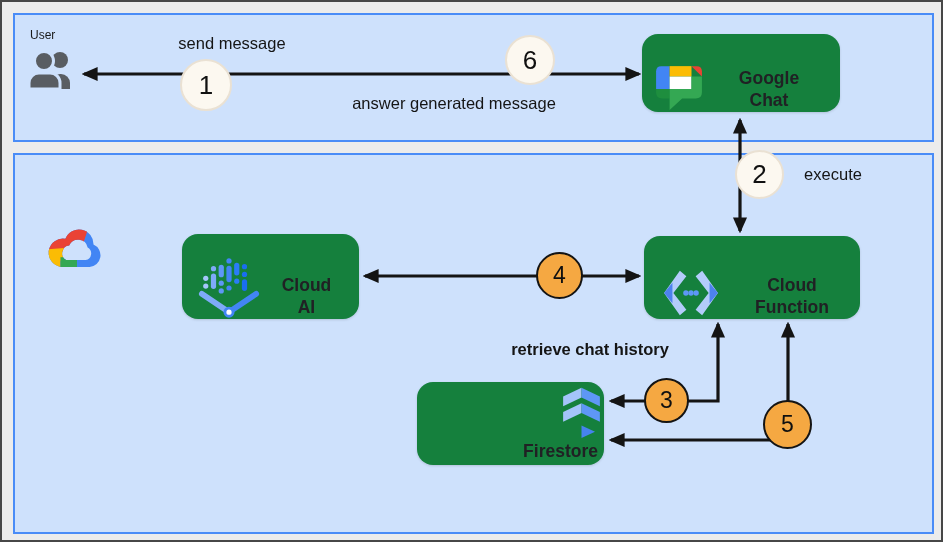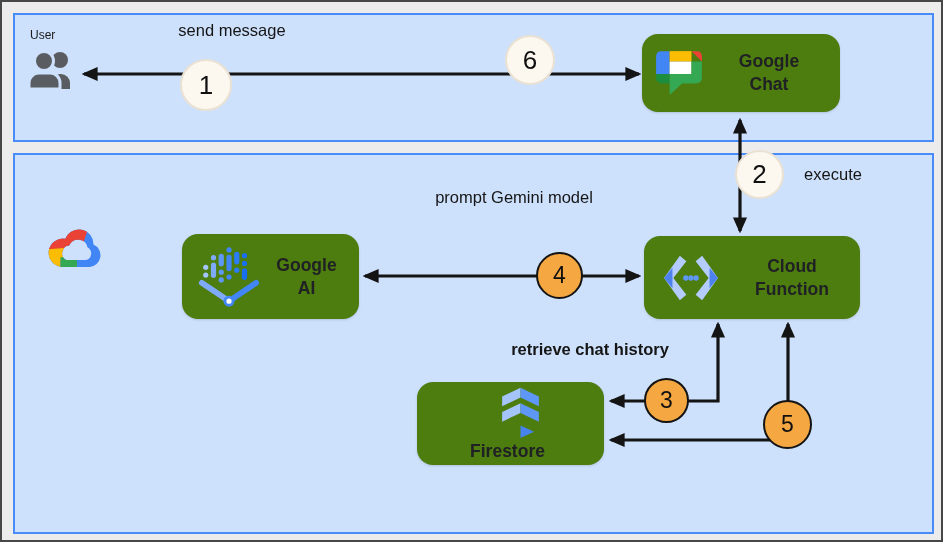--- a/index.html
+++ b/index.html
@@ -8,22 +8,22 @@
     border:2px solid #474747;box-sizing:border-box;overflow:hidden;
     font-family:"Liberation Sans","DejaVu Sans",sans-serif;color:#151515;
   }
   .section{
     position:absolute;background:#cee1fc;border:2px solid #4a8cf7;box-sizing:border-box;
   }
   .section-label{
     position:absolute;font-size:12px;font-weight:400;color:#1a1a1a;line-height:1.3;
   }
   .card{
-    position:absolute;background:#4d7c0f;border-radius:16px;
-    display:flex;align-items:center;box-sizing:border-box;
+    position:absolute;background:#15803d;border-radius:16px;
+    display:flex;align-items:flex-end;box-sizing:border-box;
     box-shadow:0 1px 2.5px rgba(0,0,0,.14);
   }
   .card .icon{flex:0 0 auto;}
   .card-labelwrap{flex:1;display:flex;justify-content:center;padding-right:6px;}
   .card-label{
     width:min-content;text-align:center;font-weight:700;font-size:17.5px;
     color:#202124;line-height:1.3;white-space:normal;
   }
   .arrows{position:absolute;left:0;top:0;pointer-events:none;}
   .flow-label{
@@ -102,21 +102,21 @@
       <rect x="37.3" y="6" width="5.4" height="13" rx="2.7" fill="#2a7cf7"></rect>
         <circle cx="40" cy="25" r="2.7" fill="#2a7cf7"></circle>
       <circle cx="48" cy="10" r="2.7" fill="#1a6ef0"></circle>
         <circle cx="48" cy="18" r="2.7" fill="#1a6ef0"></circle>
         <rect x="45.3" y="23" width="5.4" height="12" rx="2.7" fill="#1a6ef0"></rect>
       <path d="M4,38 L32,57" stroke="#7faaf8" stroke-width="6" stroke-linecap="round" fill="none"></path>
       <path d="M60,38 L32,57" stroke="#4285f4" stroke-width="6" stroke-linecap="round" fill="none"></path>
       <circle cx="32" cy="57" r="4.2" fill="#fff" stroke="#4285f4" stroke-width="3"></circle>
     </svg>
     <div class="card-labelwrap">
-        <div class="card-label">Google AI</div>
+        <div class="card-label">Cloud AI</div>
       </div>
   </div>
 
   <div class="card" style="left:642px;top:234px;width:216px;height:83px;">
     <svg class="icon" style="margin-left:8px;" width="78" height="52" viewBox="0 0 84 56">
       <polygon points="30,4 37,10 23,28 37,46 30,52 13,28" fill="#b3ccfb"></polygon>
       <polygon points="13,28 22,17 22,39" fill="#4d82ee"></polygon>
       <polygon points="54,4 47,10 61,28 47,46 54,52 71,28" fill="#b3ccfb"></polygon>
       <polygon points="71,28 62,17 62,39" fill="#4d82ee"></polygon>
       <circle cx="36.5" cy="28" r="2.9" fill="#5e97f6"></circle>
@@ -149,23 +149,23 @@
     </defs>
     <g stroke="#141414" stroke-width="3.2" fill="none">
       <path d="M82,72 H637" marker-start="url(#ah)" marker-end="url(#ah)"></path>
       <path d="M738,118 V229" marker-start="url(#ah)" marker-end="url(#ah)"></path>
       <path d="M363,274 H637" marker-start="url(#ah)" marker-end="url(#ah)"></path>
       <path d="M609,399 H716 V322" marker-start="url(#ah)" marker-end="url(#ah)"></path>
       <path d="M609,438 H786 V322" marker-start="url(#ah)" marker-end="url(#ah)"></path>
     </g>
   </svg>
 
-  <div class="flow-label" style="left:230px;top:28px;">send message</div>
+  <div class="flow-label" style="left:230px;top:41px;">send message</div>
+  <div class="flow-label" style="left:452px;top:101px;">answer generated message</div>
   <div class="flow-label" style="left:831px;top:172px;">execute</div>
-  <div class="flow-label" style="left:512px;top:195px;">prompt Gemini model</div>
   <div class="flow-label bold" style="left:588px;top:347px;">retrieve chat history</div>
 
   <div class="badge cream" style="left:178px;top:57px;width:52px;height:52px;">1</div>
   <div class="badge cream" style="left:733px;top:148px;width:49px;height:49px;">2</div>
   <div class="badge orange" style="left:642px;top:376px;width:45px;height:45px;">3</div>
   <div class="badge orange" style="left:534px;top:250px;width:47px;height:47px;">4</div>
   <div class="badge orange" style="left:761px;top:398px;width:49px;height:49px;">5</div>
   <div class="badge cream" style="left:503px;top:33px;width:50px;height:50px;">6</div>
 
 </div>

